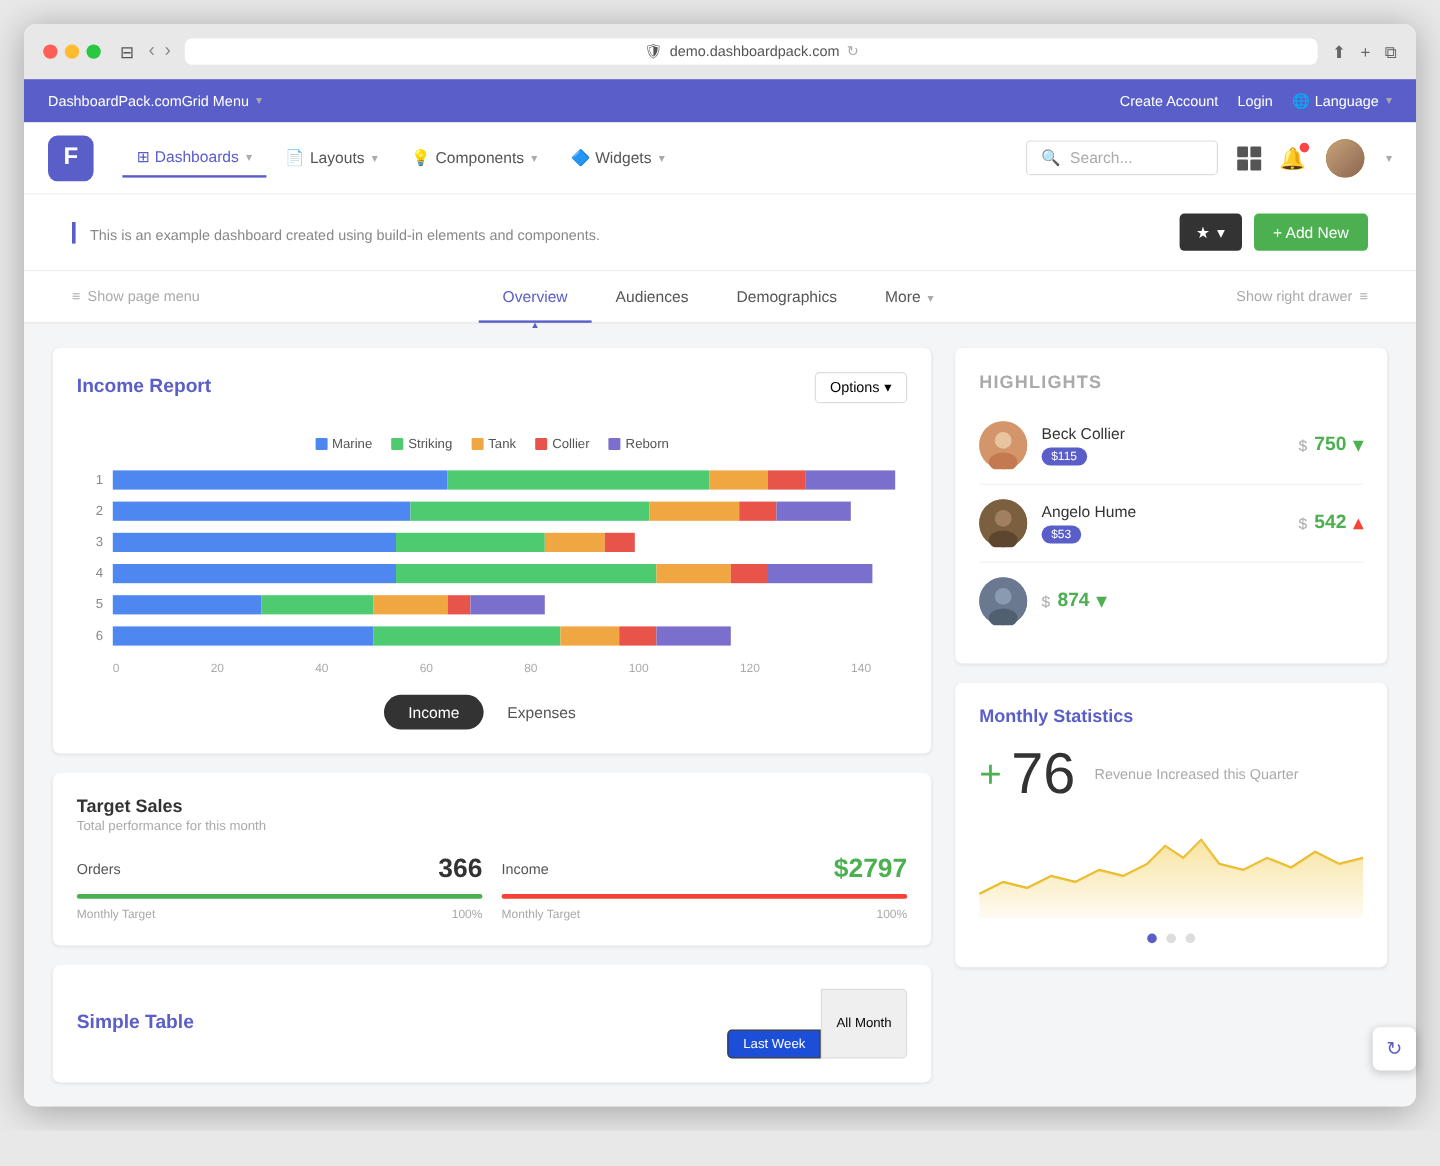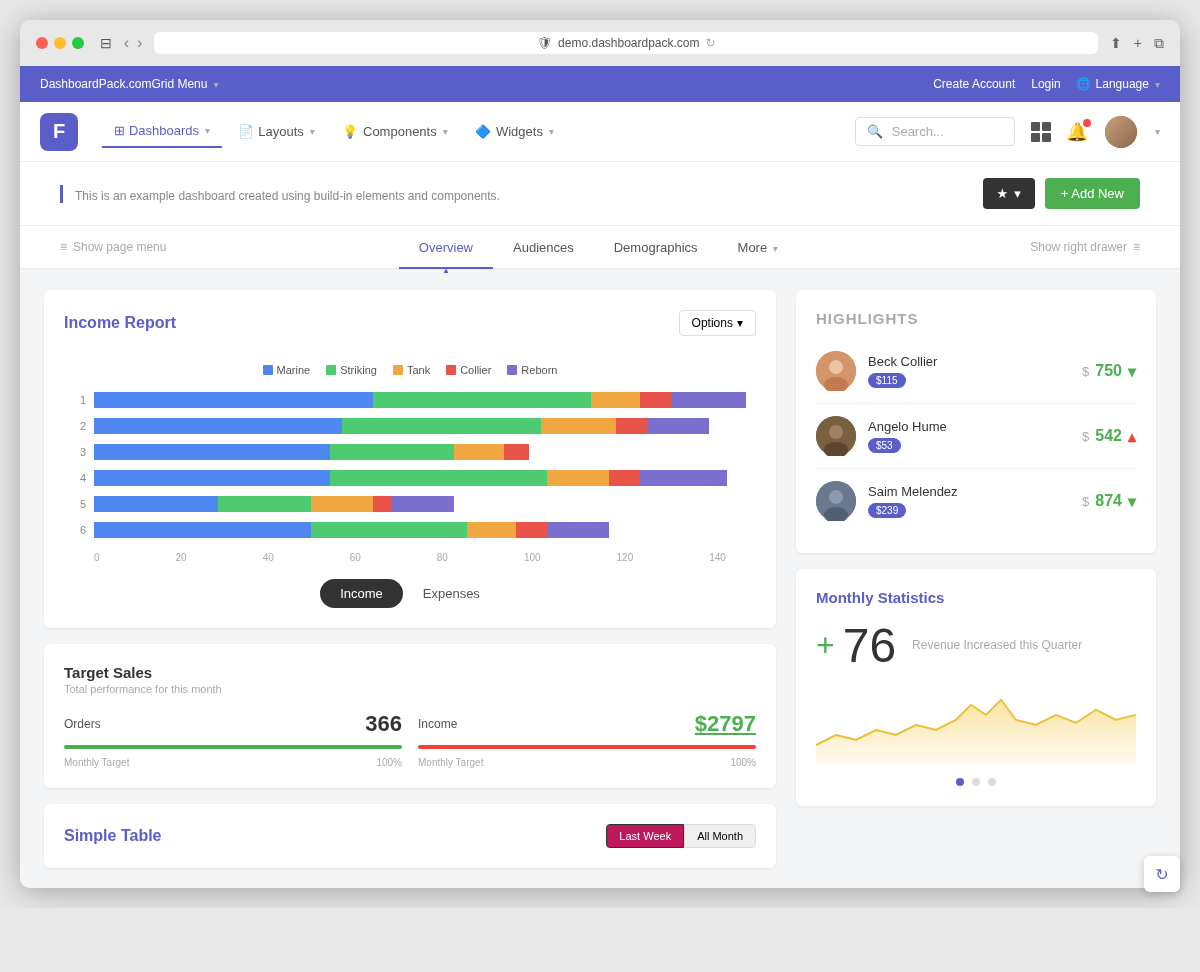--- a/index.html
+++ b/index.html
@@ -94,21 +94,21 @@
     .chart-tab:not(.active) { color: #555; }
 
     
     .target-sales-title { font-size: 15px; font-weight: 600; color: #333; }
     .target-sales-subtitle { font-size: 11px; color: #aaa; margin-top: 2px; }
     .target-grid { display: grid; grid-template-columns: 1fr 1fr; gap: 16px; margin-top: 16px; }
     .target-item {}
     .target-item-header { display: flex; align-items: center; justify-content: space-between; }
     .target-item-label { font-size: 12px; color: #555; }
     .target-item-value { font-size: 22px; font-weight: 700; color: #333; }
-    .target-item-value.green { color: #4caf50; text-decoration: underline; }
+    .target-item-value.green { color: #4caf50; }
     .progress-bar { height: 4px; background: #eee; border-radius: 2px; margin: 8px 0; }
     .progress-fill { height: 100%; border-radius: 2px; }
     .progress-green { background: #4caf50; }
     .progress-red { background: #f44336; }
     .target-item-footer { display: flex; justify-content: space-between; font-size: 10px; color: #aaa; }
 
     
     .highlights-title { font-size: 15px; font-weight: 600; color: #aaa; letter-spacing: 1px; margin-bottom: 12px; }
     .highlight-item { display: flex; align-items: center; gap: 12px; padding: 12px 0; border-bottom: 1px solid #f0f0f0; }
     .highlight-item:last-child { border-bottom: none; }
@@ -128,21 +128,21 @@
     .sparkline { margin-top: 12px; width: 100%; height: 80px; }
     .chart-dots { display: flex; justify-content: center; gap: 8px; margin-top: 10px; }
     .chart-dot { width: 8px; height: 8px; border-radius: 50%; background: #ddd; cursor: pointer; }
     .chart-dot.active { background: #5a5ec8; }
 
     
     .simple-table-header { display: flex; align-items: center; justify-content: space-between; }
     .simple-table-title { color: #5a5ec8; font-size: 16px; font-weight: 600; }
     .table-period-btns { display: flex; }
     .period-btn { padding: 5px 12px; font-size: 11px; border: 1px solid #ddd; cursor: pointer; }
-    .period-btn.active { background: #be185d; color: white; border-color: #333; }
+    .period-btn.active { background: #1d4ed8; color: white; border-color: #333; margin-top: 34px; }
     .period-btn:first-child { border-radius: 4px 0 0 4px; }
     .period-btn:last-child { border-radius: 0 4px 4px 0; }
 
     
     .refresh-float { position: fixed; right: 20px; bottom: 80px; width: 36px; height: 36px; background: white; border-radius: 6px; display: flex; align-items: center; justify-content: center; box-shadow: 0 2px 8px rgba(0,0,0,0.2); cursor: pointer; font-size: 16px; color: #5a5ec8; }
 
     
     .av-1 { background: linear-gradient(135deg, #e8a87c, #c67b4d); }
     .av-2 { background: linear-gradient(135deg, #8b7355, #5d4e37); }
     .av-3 { background: linear-gradient(135deg, #7b8db0, #556080); }
@@ -480,24 +480,20 @@
         </div>
 
         <div class="highlight-item">
           <div class="highlight-avatar av-3" style="display:flex;align-items:center;justify-content:center;">
             <svg width="40" height="40" viewBox="0 0 40 40">
               <circle cx="20" cy="20" r="20" fill="#6a7890"></circle>
               <circle cx="20" cy="16" r="7" fill="#8a9ab0"></circle>
               <ellipse cx="20" cy="34" rx="12" ry="8" fill="#506070"></ellipse>
             </svg>
           </div>
-          <div class="highlight-info">
-            <div class="highlight-name">Saim Melendez</div>
-            <span class="highlight-badge">$239</span>
-          </div>
           <div class="highlight-value">
             <span style="color:#aaa;font-size:13px;font-weight:400;">$</span>
             <span>874</span>
             <span class="arrow-down">▾</span>
           </div>
         </div>
       </div>
 
       <div class="card">
         <div class="monthly-stats-title">Monthly Statistics</div>

